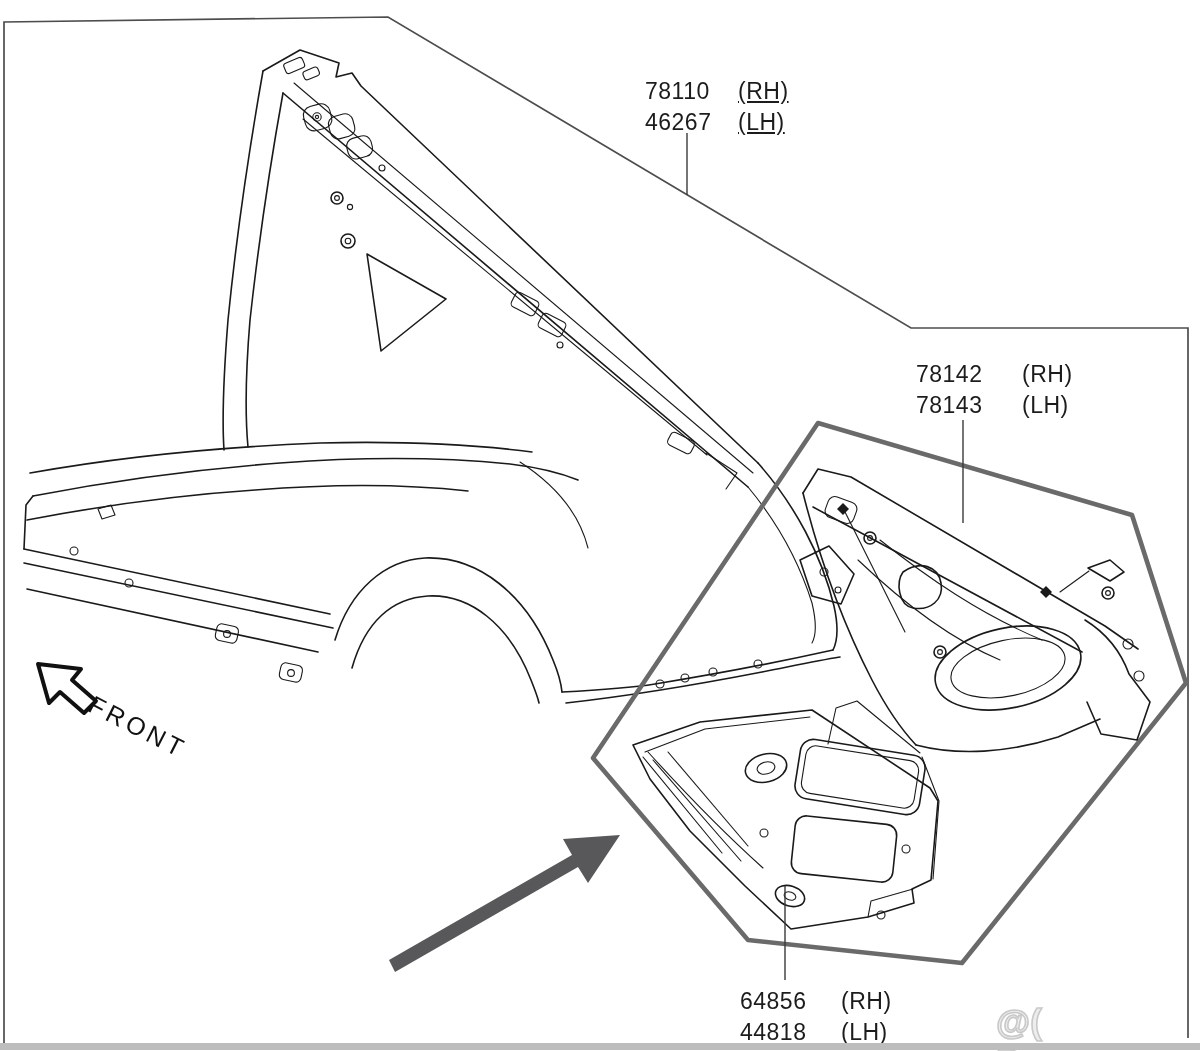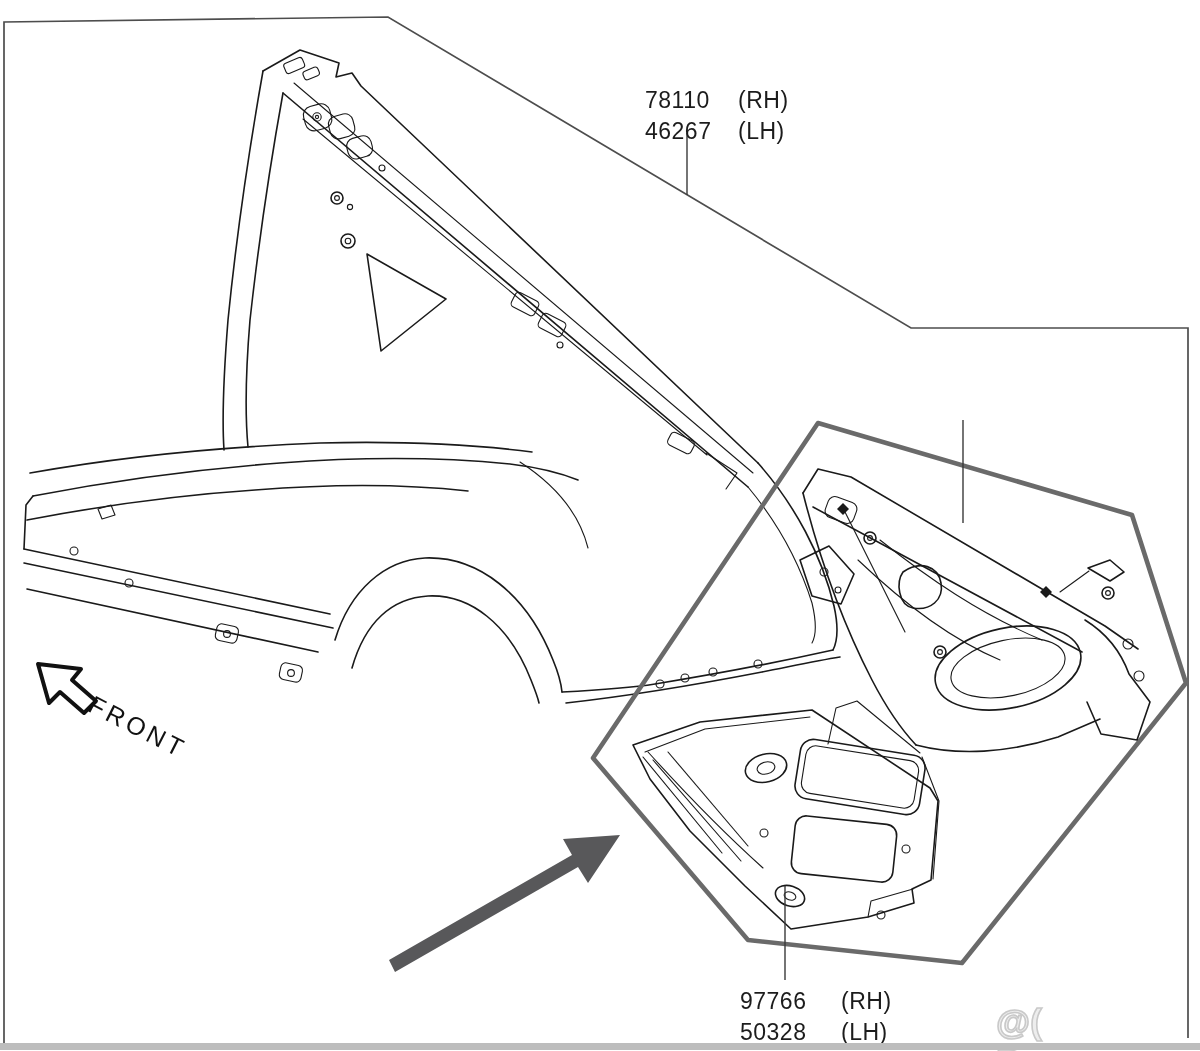--- a/index.html
+++ b/index.html
@@ -159,36 +159,44 @@
 
     <line class="leader" x1="687" y1="133" x2="687" y2="195"></line>
     <line class="leader" x1="963" y1="420" x2="963" y2="523"></line>
     <line class="leader" x1="785" y1="886" x2="785" y2="980"></line>
 
     <polygon class="pointer" points="389,960 572,855 563,839 620,835 588,883 578,867 395,972"></polygon>
 
     <path class="front-arrow" d="M38,664 L81,669 L72,680 L96,701 L84,713 L60,692 L49,703 Z"></path>
   </svg>
 
-  <div class="part-label lbl-qp" style="left:645px;top:85px;">
+  <div class="part-label lbl-qp" style="left:645px;top:76px;text-decoration:underline;">
     <div class="label-row">
       <span class="code">78110</span><span class="side">(RH)</span>
     </div>
     <div class="label-row">
       <span class="code">46267</span><span class="side">(LH)</span>
     </div>
   </div>
 
+  <div class="part-label lbl-wh" style="left:916px;top:359px;">
+    <div class="label-row">
+      <span class="code">78142</span><span class="side">(RH)</span>
+    </div>
+    <div class="label-row">
+      <span class="code">78143</span><span class="side">(LH)</span>
+    </div>
+  </div>
 
   <div class="part-label lbl-low" style="left:740px;top:986px;">
     <div class="label-row">
-      <span class="code">97766</span><span class="side">(RH)</span>
-    </div>
-    <div class="label-row">
-      <span class="code">50328</span><span class="side">(LH)</span>
+      <span class="code">64856</span><span class="side">(RH)</span>
+    </div>
+    <div class="label-row">
+      <span class="code">44818</span><span class="side">(LH)</span>
     </div>
   </div>
 
   <div class="front-text">FRONT</div>
 
   <div class="watermark">@( Bazos.cz</div>
 
   <div class="bottom-band"></div>
 
 </div>

